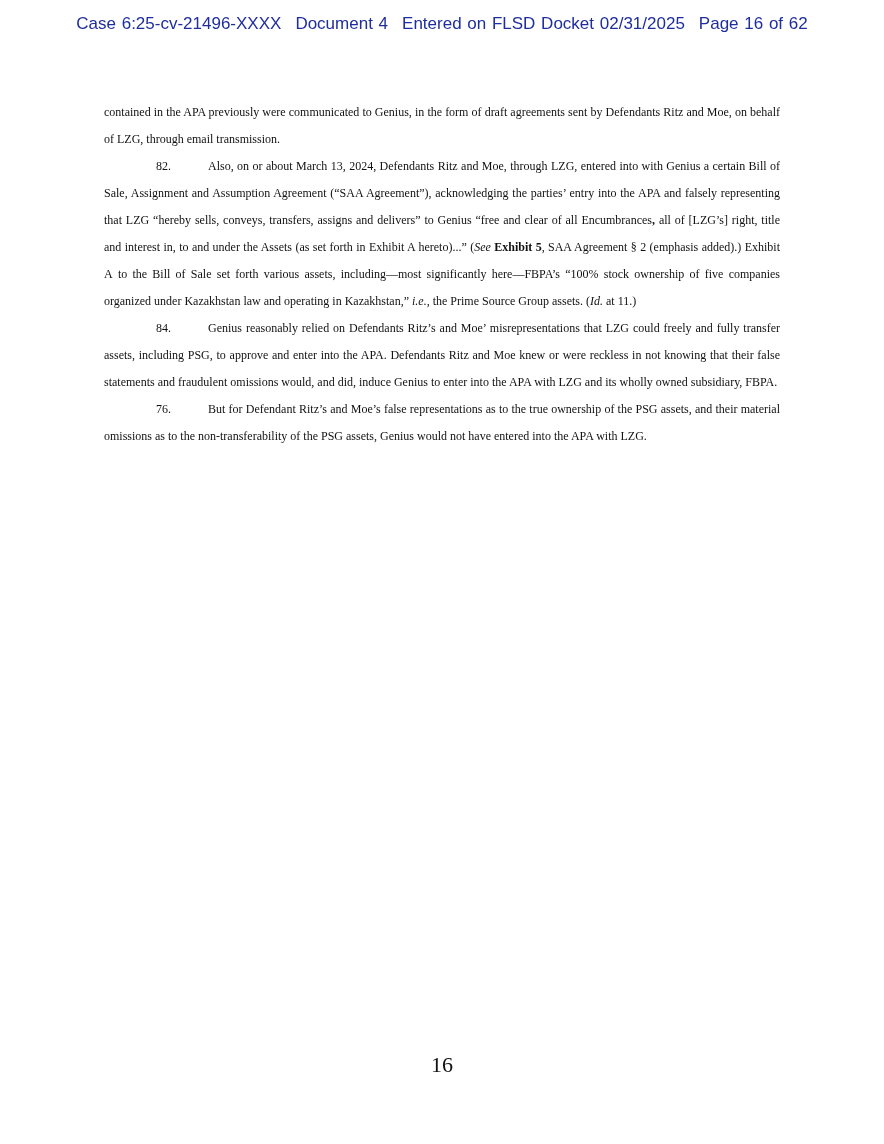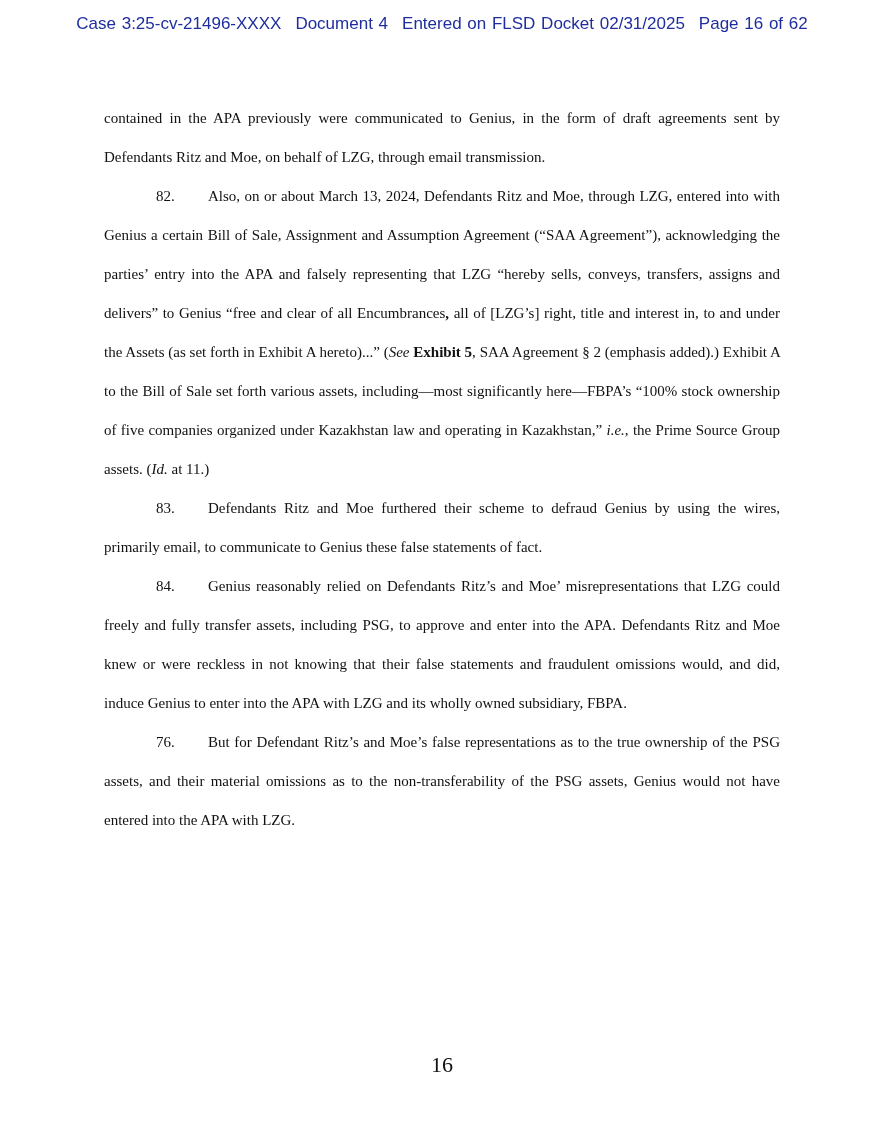--- a/index.html
+++ b/index.html
@@ -6,42 +6,41 @@
   body { width: 884px; height: 1144px; position: relative; overflow: hidden; }
   .header {
     position: absolute; left: 0; right: 0; top: 14px;
     text-align: center; color: #1f2e9e;
     font-family: "Liberation Sans", sans-serif; font-size: 17px;
     word-spacing: 1px; white-space: pre;
   }
   .header span { margin: 0 7px; }
   .body {
     position: absolute; left: 104px; width: 676px; top: 99px;
-    font-family: "Liberation Serif", serif; font-size: 15px;
-    color: #111; line-height: 39px; text-align: justify;
+    font-family: "Liberation Serif", serif; font-size: 12px;
+    color: #111; line-height: 27px; text-align: justify;
   }
   .body p { margin: 0; }
   .para { text-indent: 52px; }
   .num { display: inline-block; text-indent: 0; width: 52px; }
   .u { }
   .pagenum {
     position: absolute; left: 0; right: 0; top: 1052px; text-align: center;
     font-family: "Liberation Serif", serif; font-size: 22px; color: #111;
   }
 </style>
 </head>
 <body>
 
-<div class="header"><span>Case 3:25-cv-21496-XXXX</span><span>Document 4</span><span>Entered on FLSD Docket 02/31/2025</span><span>Page 16 of 62</span></div>
+<div class="header"><span>Case 6:25-cv-21496-XXXX</span><span>Document 4</span><span>Entered on FLSD Docket 02/31/2025</span><span>Page 16 of 62</span></div>
 
 <div class="body">
   <p>contained in the APA previously were communicated to Genius, in the form of draft agreements sent by Defendants Ritz and Moe, on behalf of LZG, through email transmission.</p>
 
   <p class="para"><span class="num">82.</span><span>Also, on or about March 13, 2024, Defendants Ritz and Moe, through LZG, entered into with Genius a certain Bill of Sale, Assignment and Assumption Agreement (“SAA Agreement”), acknowledging the parties’ entry into the APA and falsely representing that LZG “hereby sells, conveys, transfers, assigns and delivers” to Genius “free and clear of all Encumbrances</span><b>,</b><span> all of [LZG’s] right, title and interest in, to and under the Assets (as set forth in </span><span class="u">Exhibit A</span><span> hereto)...”  (</span><i>See</i><span> </span><b>Exhibit 5</b><span>, SAA Agreement § 2 (emphasis added).) </span><span class="u">Exhibit A</span><span> to the Bill of Sale set forth various assets, including—most significantly here—FBPA’s “100% stock ownership of five companies organized under Kazakhstan law and operating in Kazakhstan,” </span><i>i.e.</i><span>, the Prime Source Group assets.  (</span><i>Id.</i><span> at 11.)</span></p>
 
-  <p class="para"><span class="num">83.</span><span>Defendants Ritz and Moe furthered their scheme to defraud Genius by using the wires, primarily email, to communicate to Genius these false statements of fact.</span></p>
 
   <p class="para"><span class="num">84.</span><span>Genius reasonably relied on Defendants Ritz’s and Moe’ misrepresentations that LZG could freely and fully transfer assets, including PSG, to approve and enter into the APA. Defendants Ritz and Moe knew or were reckless in not knowing that their false statements and fraudulent omissions would, and did, induce Genius to enter into the APA with LZG and its wholly owned subsidiary, FBPA.</span></p>
 
   <p class="para"><span class="num">76.</span><span>But for Defendant Ritz’s and Moe’s false representations as to the true ownership of the PSG assets, and their material omissions as to the non-transferability of the PSG assets, Genius would not have entered into the APA with LZG.</span></p>
 </div>
 
 <div class="pagenum">16</div>
 
 </body></html>

